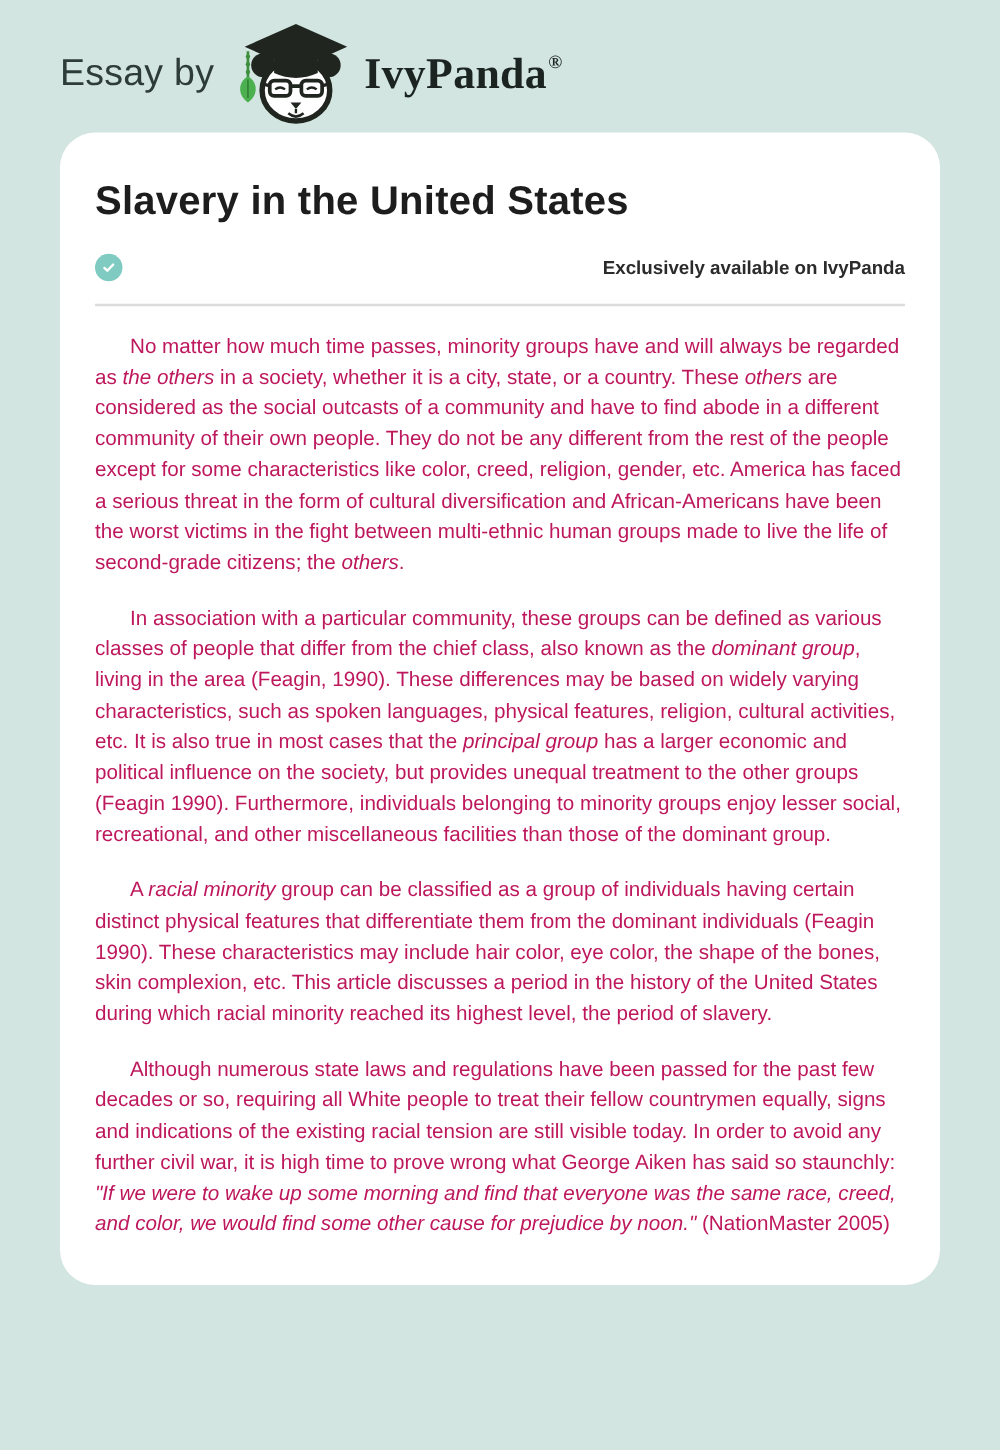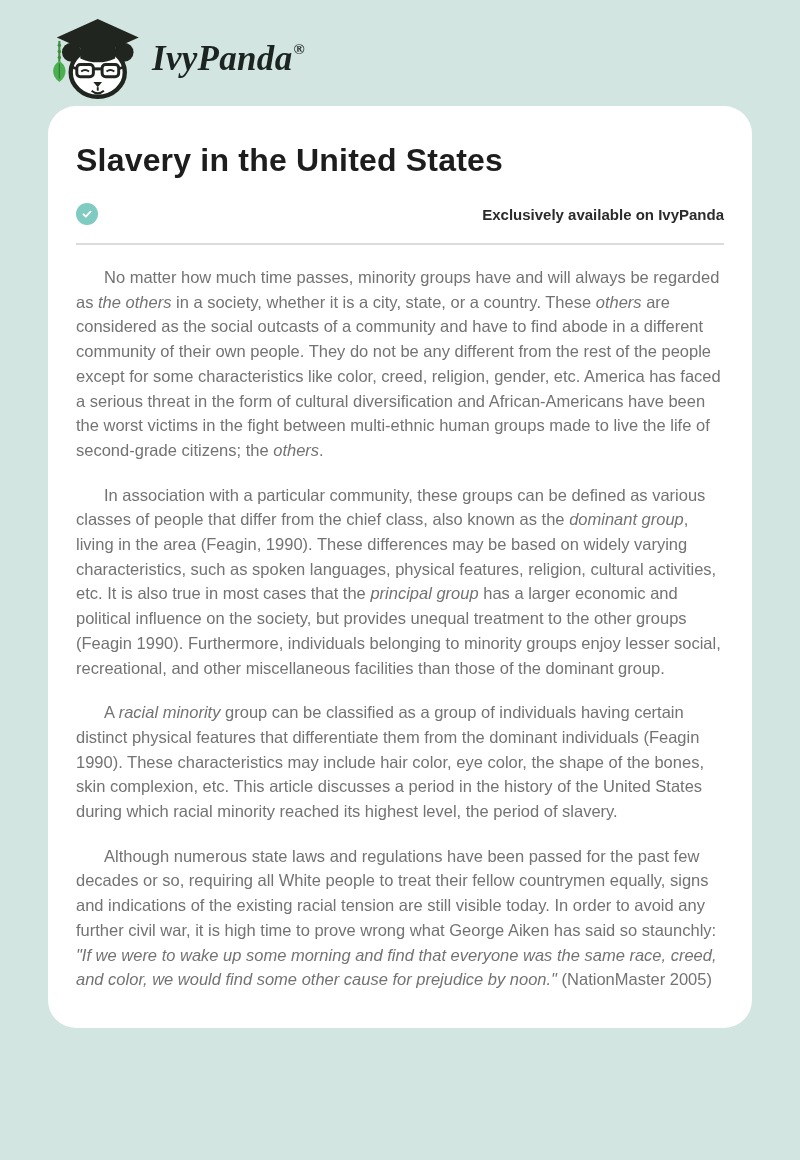--- a/index.html
+++ b/index.html
@@ -36,21 +36,20 @@
     top: 2px;
     flex: 0 0 auto;
   }
   .brand-word {
     font-family: "Liberation Serif", serif;
     font-weight: 700;
     font-size: 35px;
     color: #1b2420;
     letter-spacing: 0.3px;
     white-space: nowrap;
-    font-style: italic;
   }
   .brand-word sup {
     font-size: 15px;
     font-weight: 700;
     vertical-align: 16px;
     margin-left: 1px;
   }
   
   .essay-card {
     width: 704px;
@@ -91,31 +90,32 @@
     color: #2b2b2b;
   }
   .rule {
     border: none;
     border-top: 2px solid #dcdcdc;
     margin: 0 0 20px 0;
   }
   .essay-body p {
     font-size: 16.5px;
     line-height: 24.7px;
-    color: #737373;
+    color: #be185d;
     margin: 0 0 20px 0;
     text-indent: 28px;
   }
   .essay-body p:last-child { margin-bottom: 0; }
   .essay-body em { font-style: italic; }
 </style>
 </head>
 <body style="background: rgb(210, 229, 225);">
 
 <header class="site-header">
+  <span class="essay-by">Essay by</span>
 
   <span class="logo-wrap">
     <svg viewBox="0 0 110 100" width="96" height="88" aria-hidden="true">
 
       <line x1="13" y1="27" x2="13" y2="52" stroke="#3d8f3d" stroke-width="2.4"></line>
       <circle cx="13" cy="32" r="2" fill="#3d8f3d"></circle>
       <circle cx="13" cy="39" r="2" fill="#3d8f3d"></circle>
       <circle cx="13" cy="46" r="2" fill="#3d8f3d"></circle>
 
       <path d="M13 50 C4 55 3 67 13 74 C23 67 22 55 13 50 Z" fill="#4caf50"></path>

